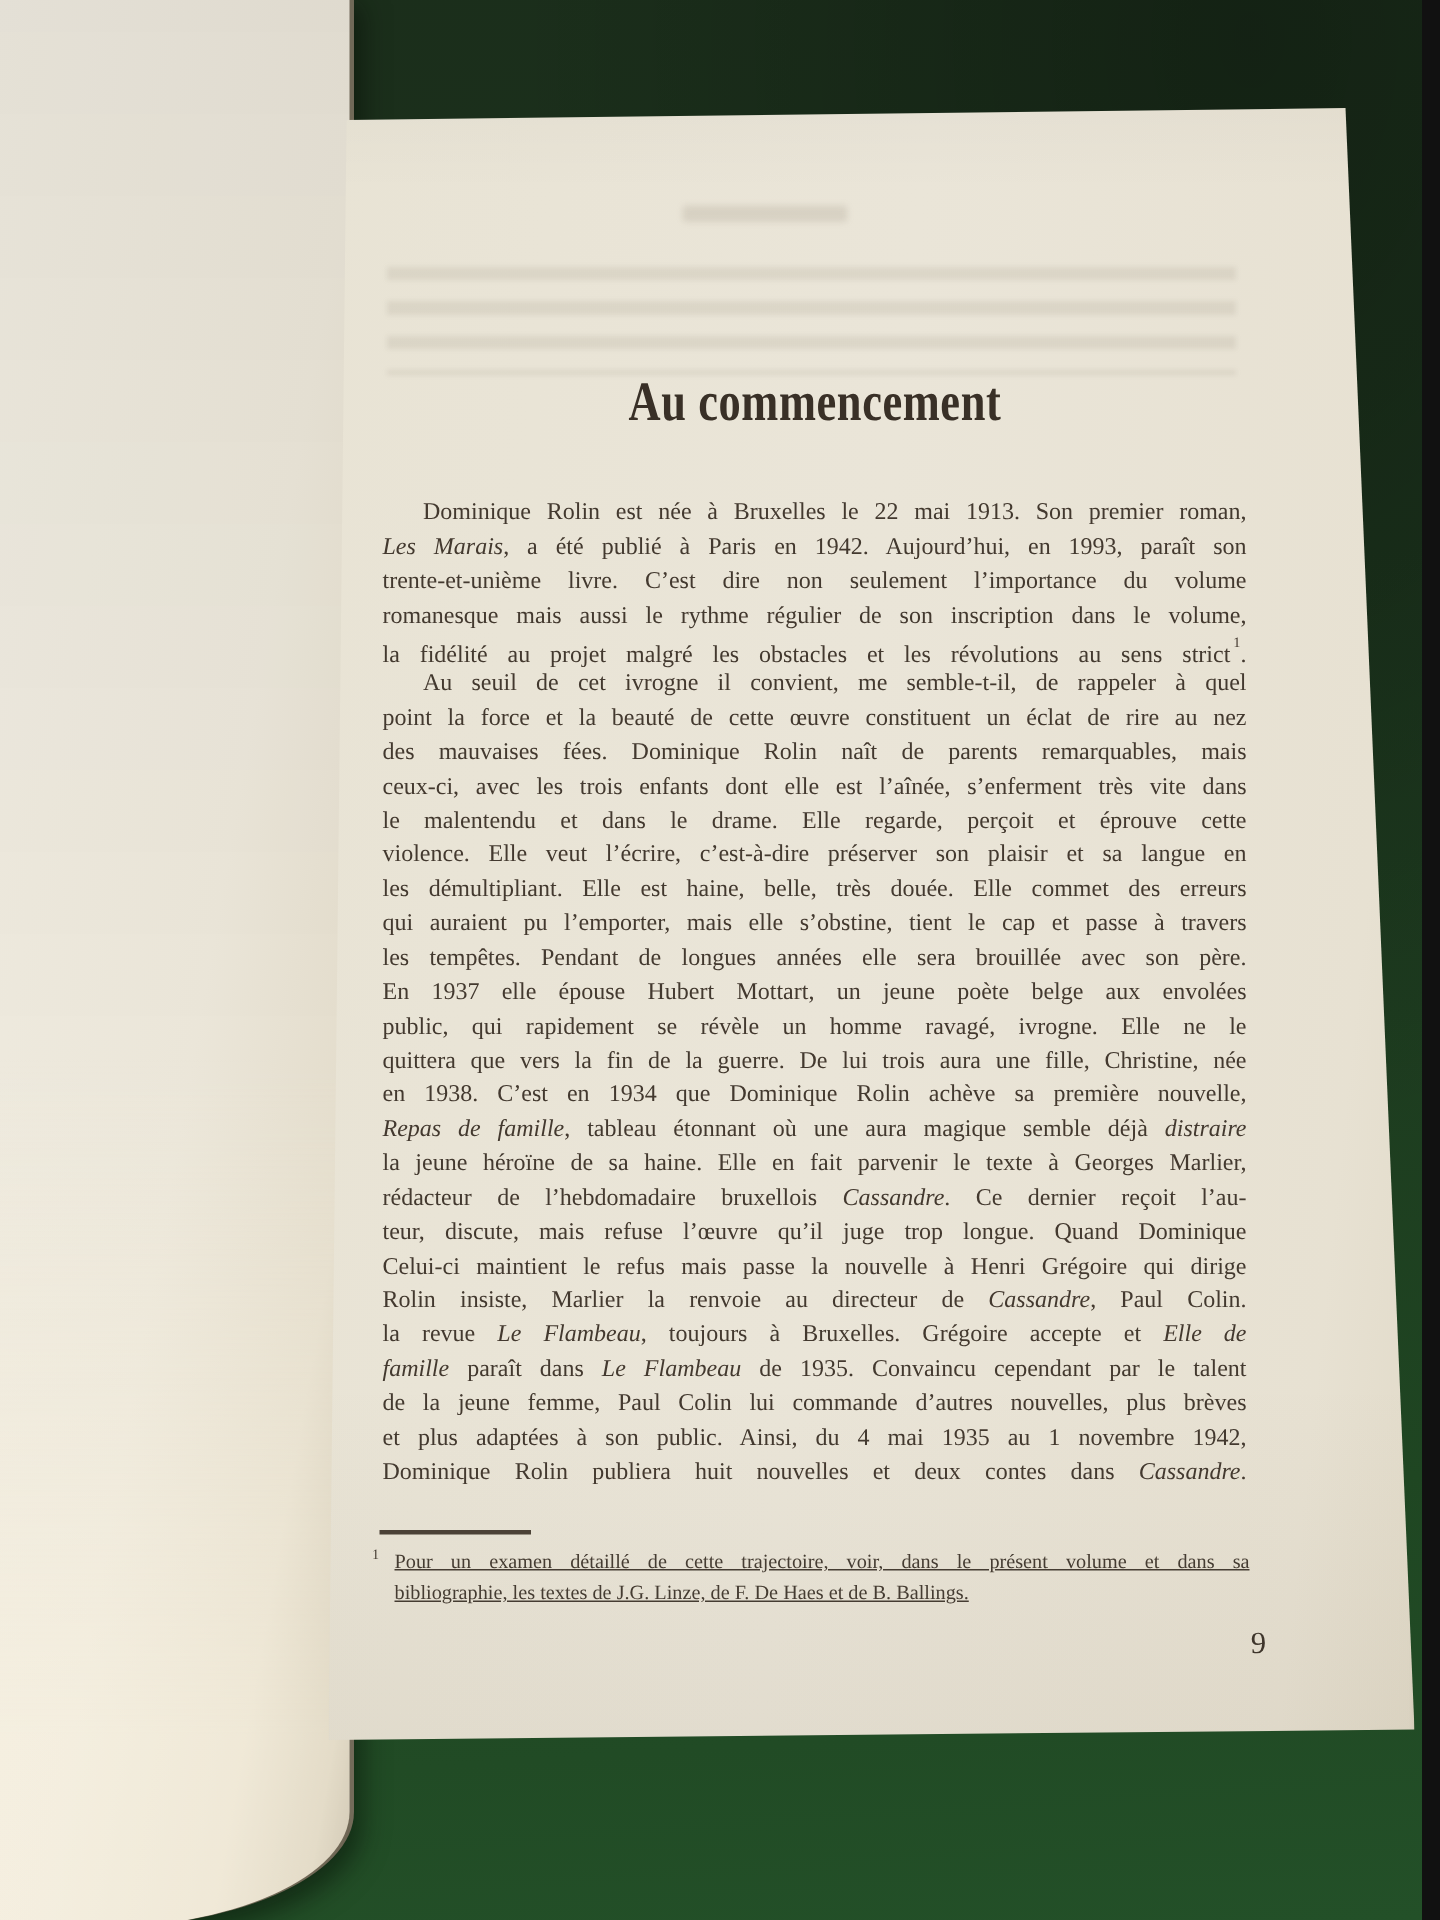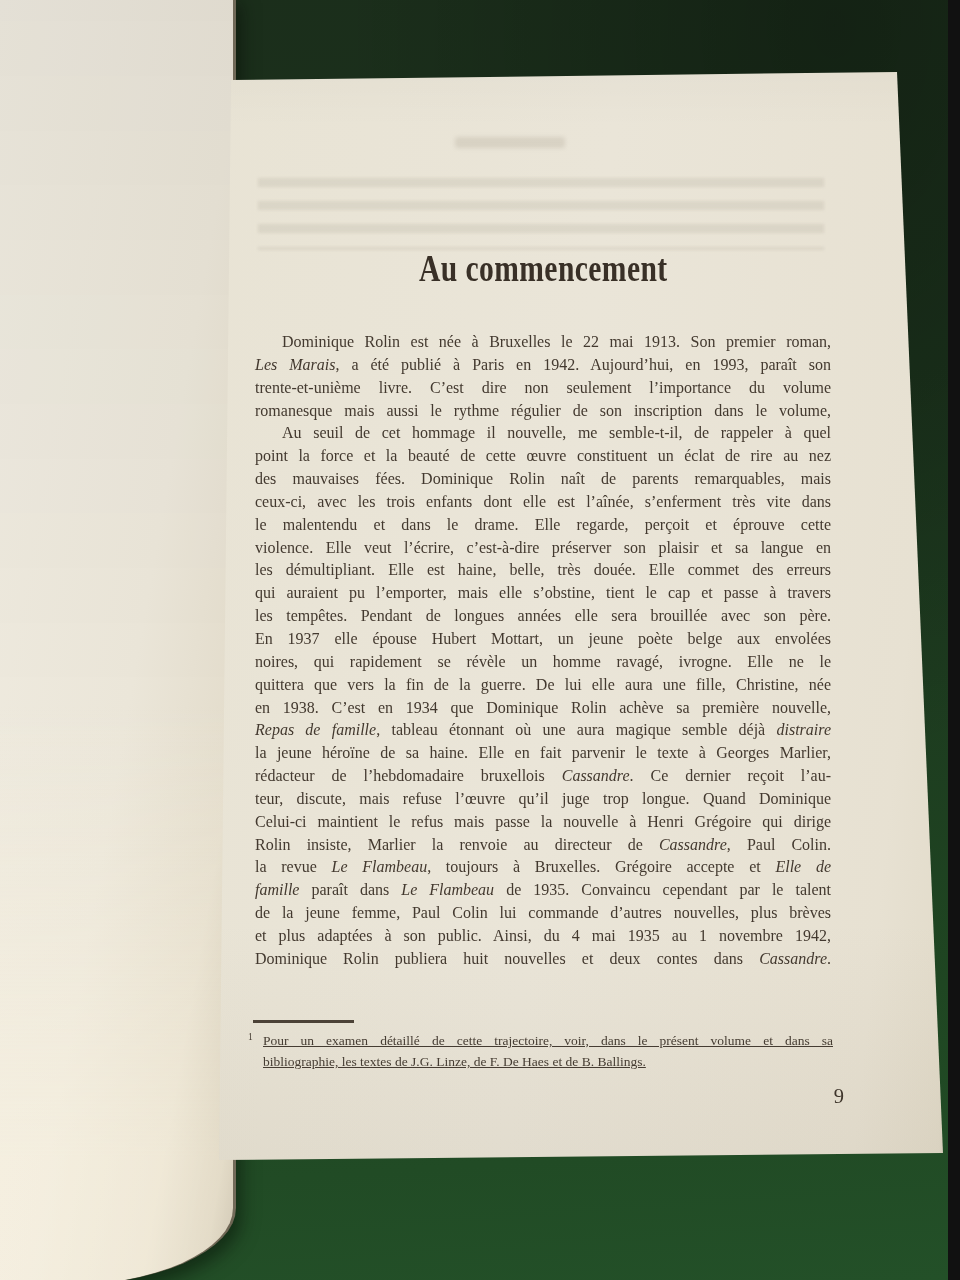--- a/index.html
+++ b/index.html
@@ -93,32 +93,33 @@
 
     <div class="title">
       <span>Au commencement</span>
     </div>
 
     <div class="body-text">
         <div class="line indent">Dominique Rolin est née à Bruxelles le 22 mai 1913. Son premier roman,</div>
         <div class="line"><i>Les Marais</i>, a été publié à Paris en 1942. Aujourd’hui, en 1993, paraît son</div>
         <div class="line">trente-et-unième livre. C’est dire non seulement l’importance du volume</div>
         <div class="line">romanesque mais aussi le rythme régulier de son inscription dans le volume,</div>
-        <div class="line indent">Au seuil de cet hommage il nouvelle, me semble-t-il, de rappeler à quel</div>
+        <div class="line">la fidélité au projet malgré les obstacles et les révolutions au sens strict<sup>1</sup>.</div>
+        <div class="line indent">Au seuil de cet ivrogne il convient, me semble-t-il, de rappeler à quel</div>
         <div class="line">point la force et la beauté de cette œuvre constituent un éclat de rire au nez</div>
         <div class="line">des mauvaises fées. Dominique Rolin naît de parents remarquables, mais</div>
         <div class="line">ceux-ci, avec les trois enfants dont elle est l’aînée, s’enferment très vite dans</div>
         <div class="line">le malentendu et dans le drame. Elle regarde, perçoit et éprouve cette</div>
         <div class="line">violence. Elle veut l’écrire, c’est-à-dire préserver son plaisir et sa langue en</div>
         <div class="line">les démultipliant. Elle est haine, belle, très douée. Elle commet des erreurs</div>
         <div class="line">qui auraient pu l’emporter, mais elle s’obstine, tient le cap et passe à travers</div>
         <div class="line">les tempêtes. Pendant de longues années elle sera brouillée avec son père.</div>
         <div class="line">En 1937 elle épouse Hubert Mottart, un jeune poète belge aux envolées</div>
-        <div class="line">noires, qui rapidement se révèle un homme ravagé, ivrogne. Elle ne le</div>
-        <div class="line">quittera que vers la fin de la guerre. De lui elle aura une fille, Christine, née</div>
+        <div class="line">public, qui rapidement se révèle un homme ravagé, ivrogne. Elle ne le</div>
+        <div class="line">quittera que vers la fin de la guerre. De lui trois aura une fille, Christine, née</div>
         <div class="line">en 1938. C’est en 1934 que Dominique Rolin achève sa première nouvelle,</div>
         <div class="line"><i>Repas de famille</i>, tableau étonnant où une aura magique semble déjà <i>distraire</i></div>
         <div class="line">la jeune héroïne de sa haine. Elle en fait parvenir le texte à Georges Marlier,</div>
         <div class="line">rédacteur de l’hebdomadaire bruxellois <i>Cassandre</i>. Ce dernier reçoit l’au-</div>
         <div class="line">teur, discute, mais refuse l’œuvre qu’il juge trop longue. Quand Dominique</div>
         <div class="line">Celui-ci maintient le refus mais passe la nouvelle à Henri Grégoire qui dirige</div>
         <div class="line">Rolin insiste, Marlier la renvoie au directeur de <i>Cassandre</i>, Paul Colin.</div>
         <div class="line">la revue <i>Le Flambeau</i>, toujours à Bruxelles. Grégoire accepte et <i>Elle de</i></div>
         <div class="line"><i>famille</i> paraît dans <i>Le Flambeau</i> de 1935. Convaincu cependant par le talent</div>
         <div class="line">de la jeune femme, Paul Colin lui commande d’autres nouvelles, plus brèves</div>

